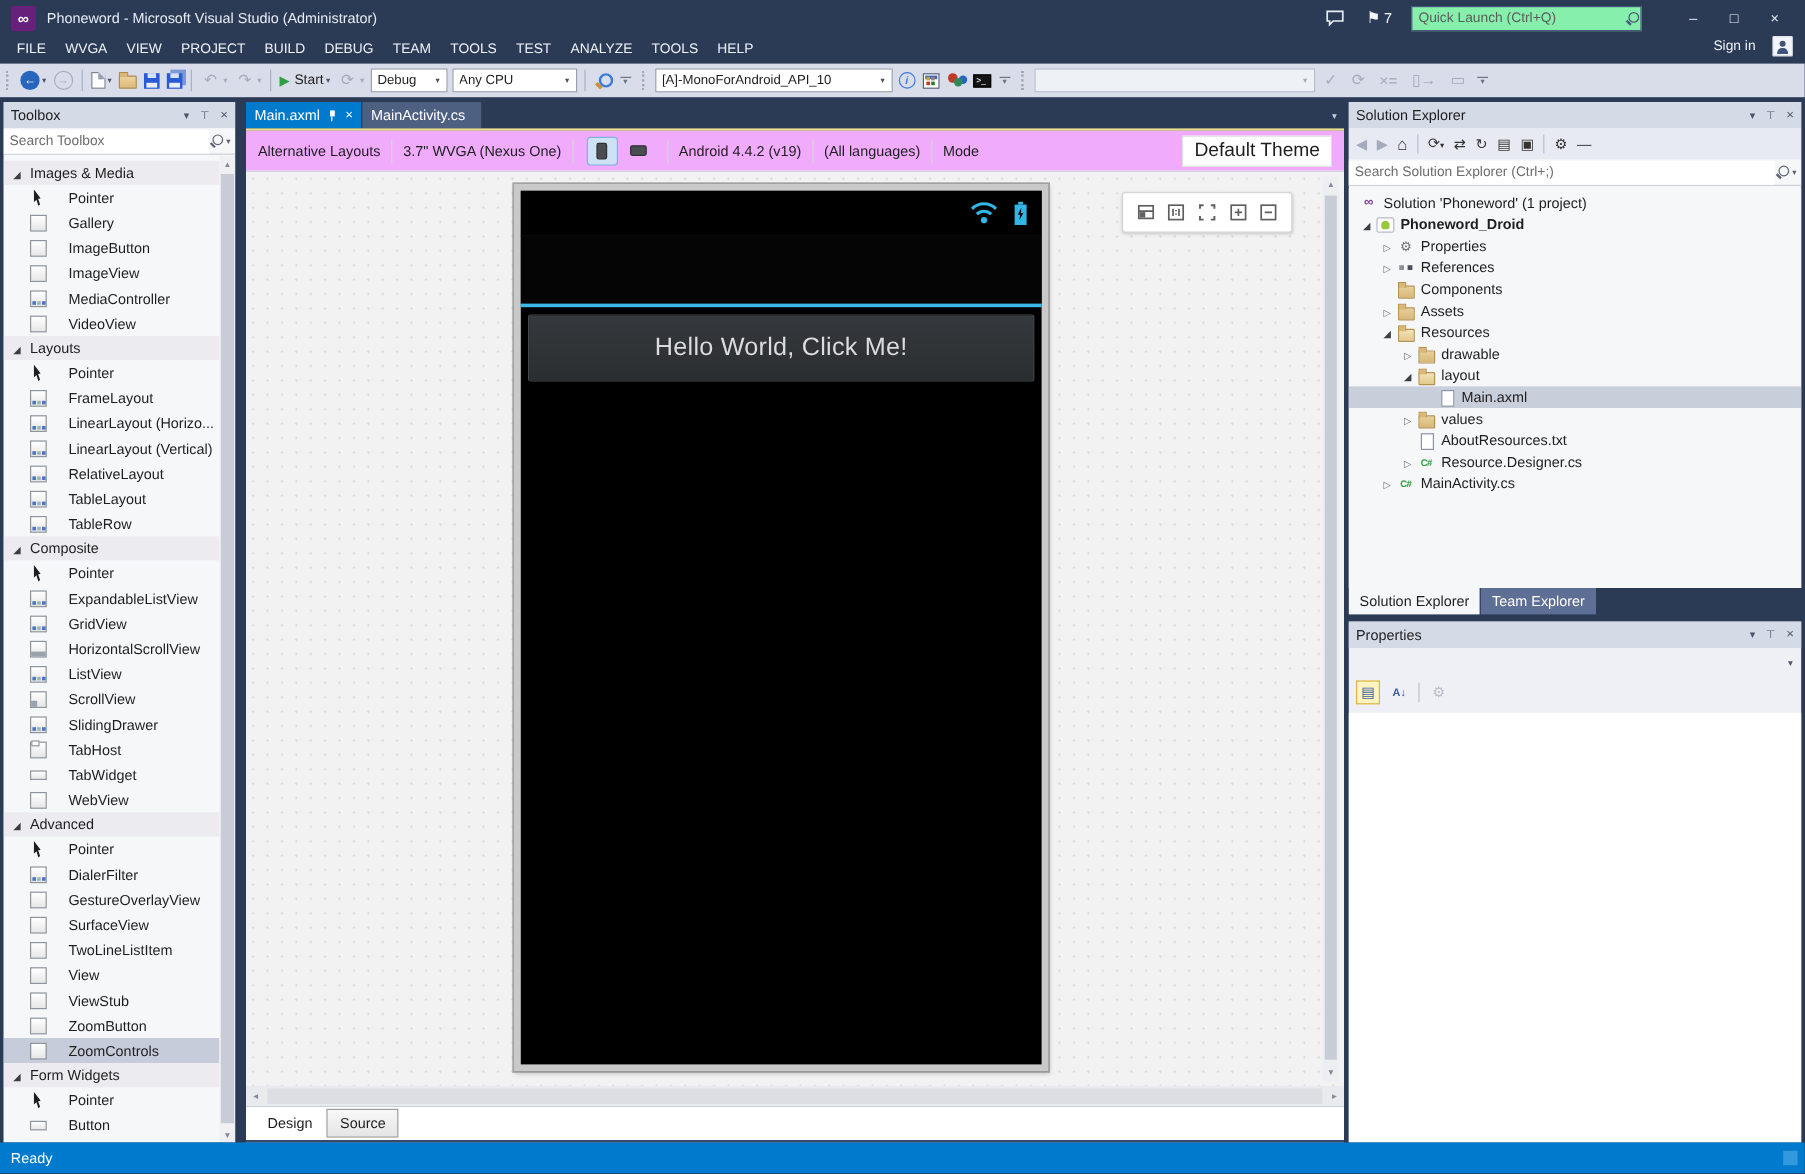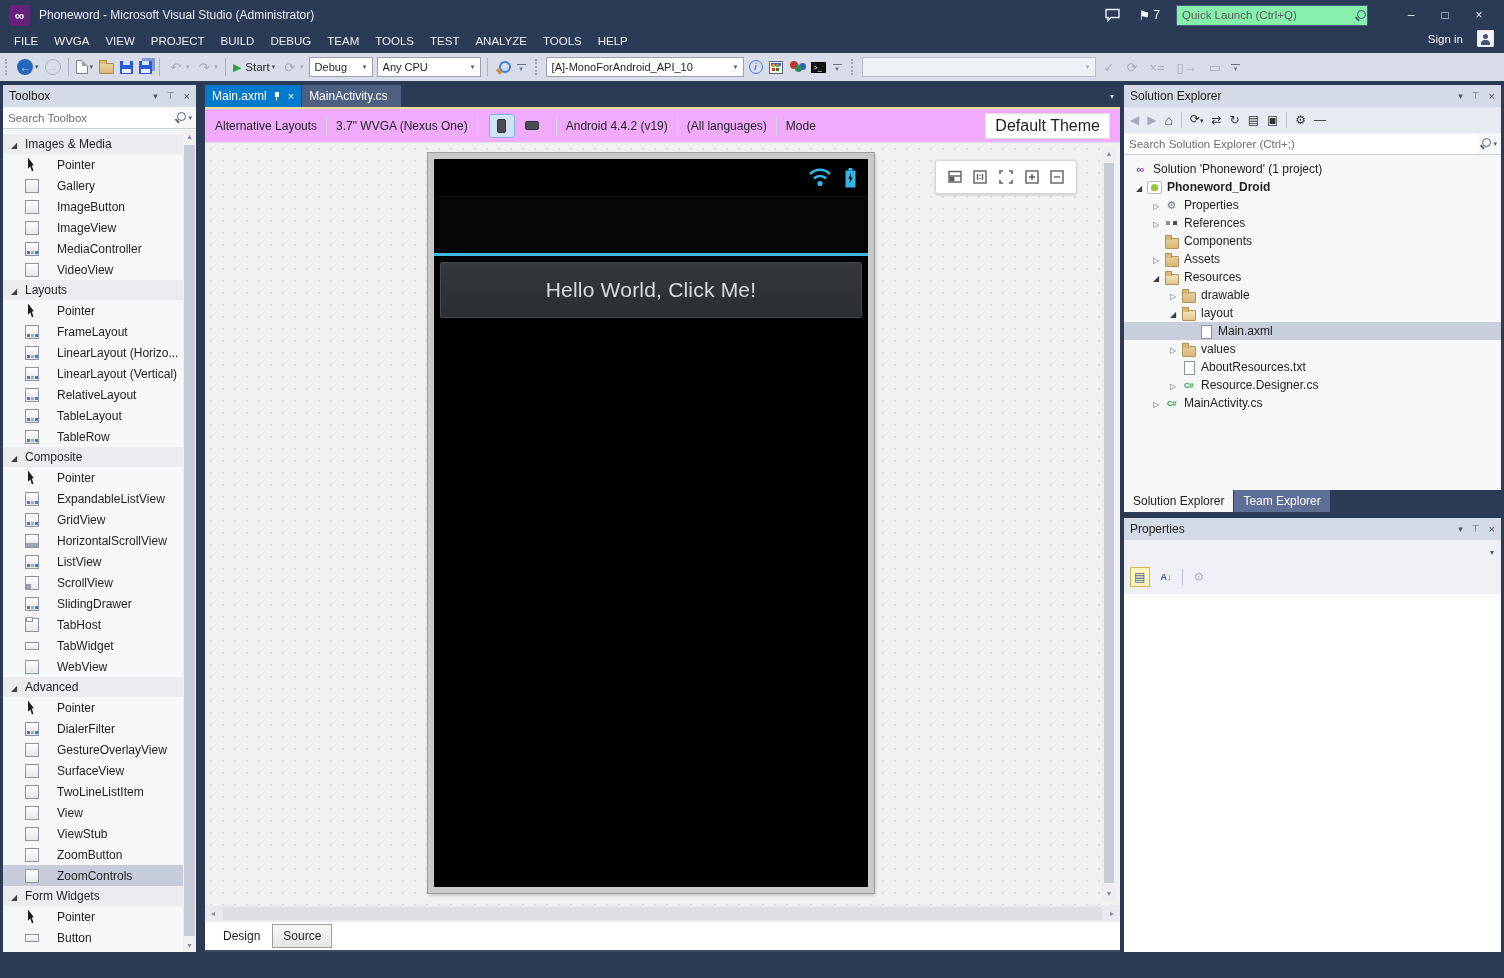--- a/index.html
+++ b/index.html
@@ -833,14 +833,18 @@
       <span class="pt-btn on">▤</span>
       <span class="pt-btn">
           <span class="az">A↓</span>
         </span>
       <span class="se-sep"></span>
       <span class="pt-btn" style="color:#b9bdc7;">⚙</span>
     </div>
     <div class="props-content"></div>
   </div>
 
+  <div class="statusbar">
+    <span class="txt">Ready</span>
+    <span class="sb-grip"></span>
+  </div>
 
 </div>
 
 </body></html>

